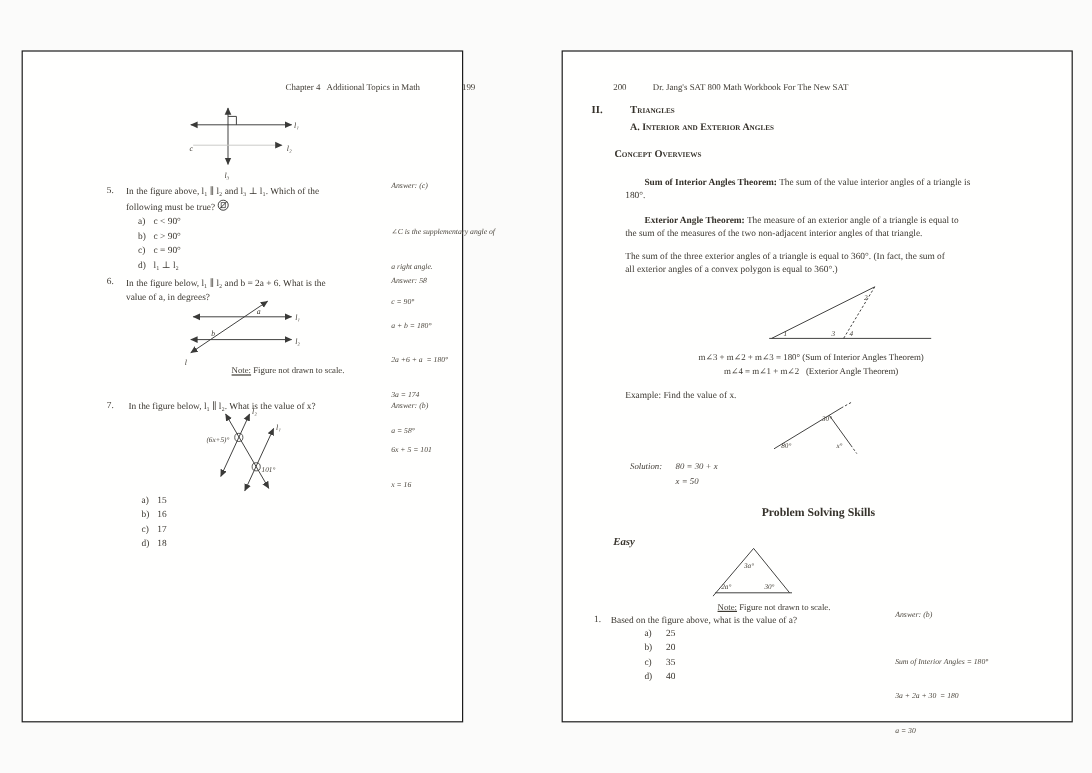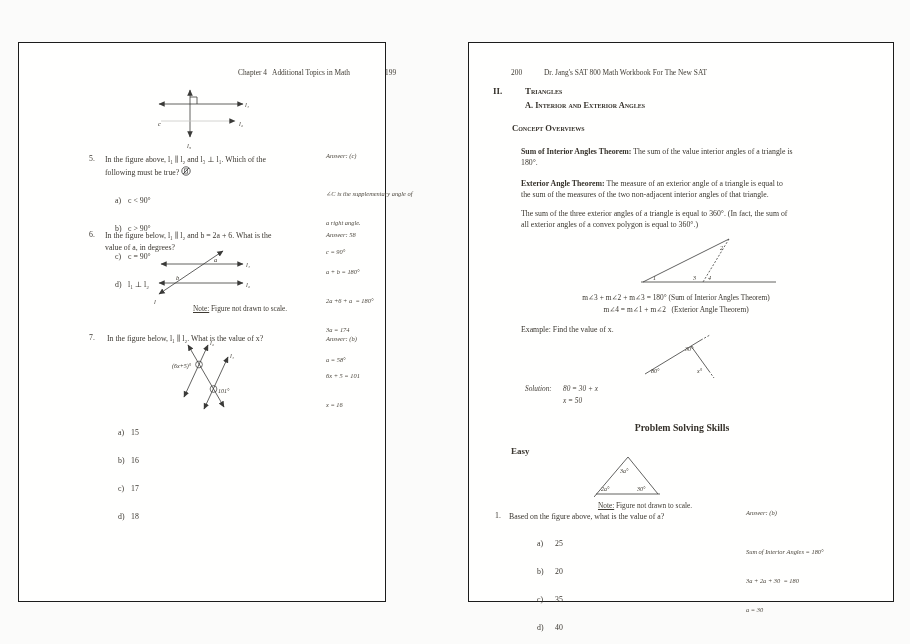--- a/index.html
+++ b/index.html
@@ -9,39 +9,39 @@
   .page { position:absolute; top:42px; height:560px; background:#fffffe;
           border:1px solid #1c1c1c; }
   #left-page  { left:18px;  width:368px; }
   #right-page { left:468px; width:426px; }
   .pre { white-space:pre; }
   .hdr { position:absolute; font-size:7.4px; color:#403c34; }
   .qnum { position:absolute; font-size:7.8px; }
   .qtext { position:absolute; font-size:7.8px; line-height:12px; }
   .it { }
   .choices { position:absolute; font-size:7.8px; }
-  .choices .row { height:12px; line-height:12px;margin-top:16px; }
+  .choices .row { height:12px; line-height:12px; }
   .cl { display:inline-block; width:13px; }
   .ans { position:absolute; font-style:italic; font-size:6.5px; color:#4c473e; }
   .ans-expl { position:absolute; font-style:italic; font-size:6.4px;
               color:#4c473e; line-height:9.8px; white-space:pre; }
   .para { position:absolute; font-size:7.8px; line-height:11px; width:360px; }
-  .para b { color:#35312a; }
+  .para b { color:#35312a;margin-left:16px; }
   .sc { font-variant:small-caps; }
   .sec-num { position:absolute; font-size:9px; font-weight:bold; color:#35312a; }
   .sec-title { position:absolute; font-size:9px; font-weight:bold; color:#35312a; }
   .sec-sub { position:absolute; font-size:8.3px; font-weight:bold; color:#35312a; }
   .concept { position:absolute; font-size:8.6px; font-weight:bold; color:#35312a; }
   .eqs { position:absolute; left:52px; width:310px; text-align:center;
          font-size:7.4px; line-height:12px; white-space:pre; }
   .note { position:absolute; font-size:7.3px; color:#3e3a32; }
   .note u { text-decoration:underline;padding-left:12px; }
   .skills { position:absolute; left:0; width:426px; text-align:center;
             font-size:9.8px; font-weight:bold; color:#35312a; }
-  .easy { position:absolute; font-size:9px; font-weight:bold; }
+  .easy { position:absolute; font-size:9px; font-weight:bold; font-style:italic; }
   .sol { position:absolute; font-style:italic; font-size:7.3px; color:#45403a; }
   .fig { position:absolute; }
   .fig line, .fig path { stroke:#3a3a38; stroke-width:0.8; fill:none; }
   .fig .faint { stroke:#c9c9c6; }
   .fig .dash { stroke-dasharray:2,1.7; }
   .fig text { font-family:"Liberation Serif","DejaVu Serif",serif;
               font-style:italic; font-size:6.5px; fill:#3b372f; stroke:none; }
   .fig text.small { font-size:6px; }
   .nc { display:inline-block; vertical-align:-1px; margin-left:2px; }
 </style>

